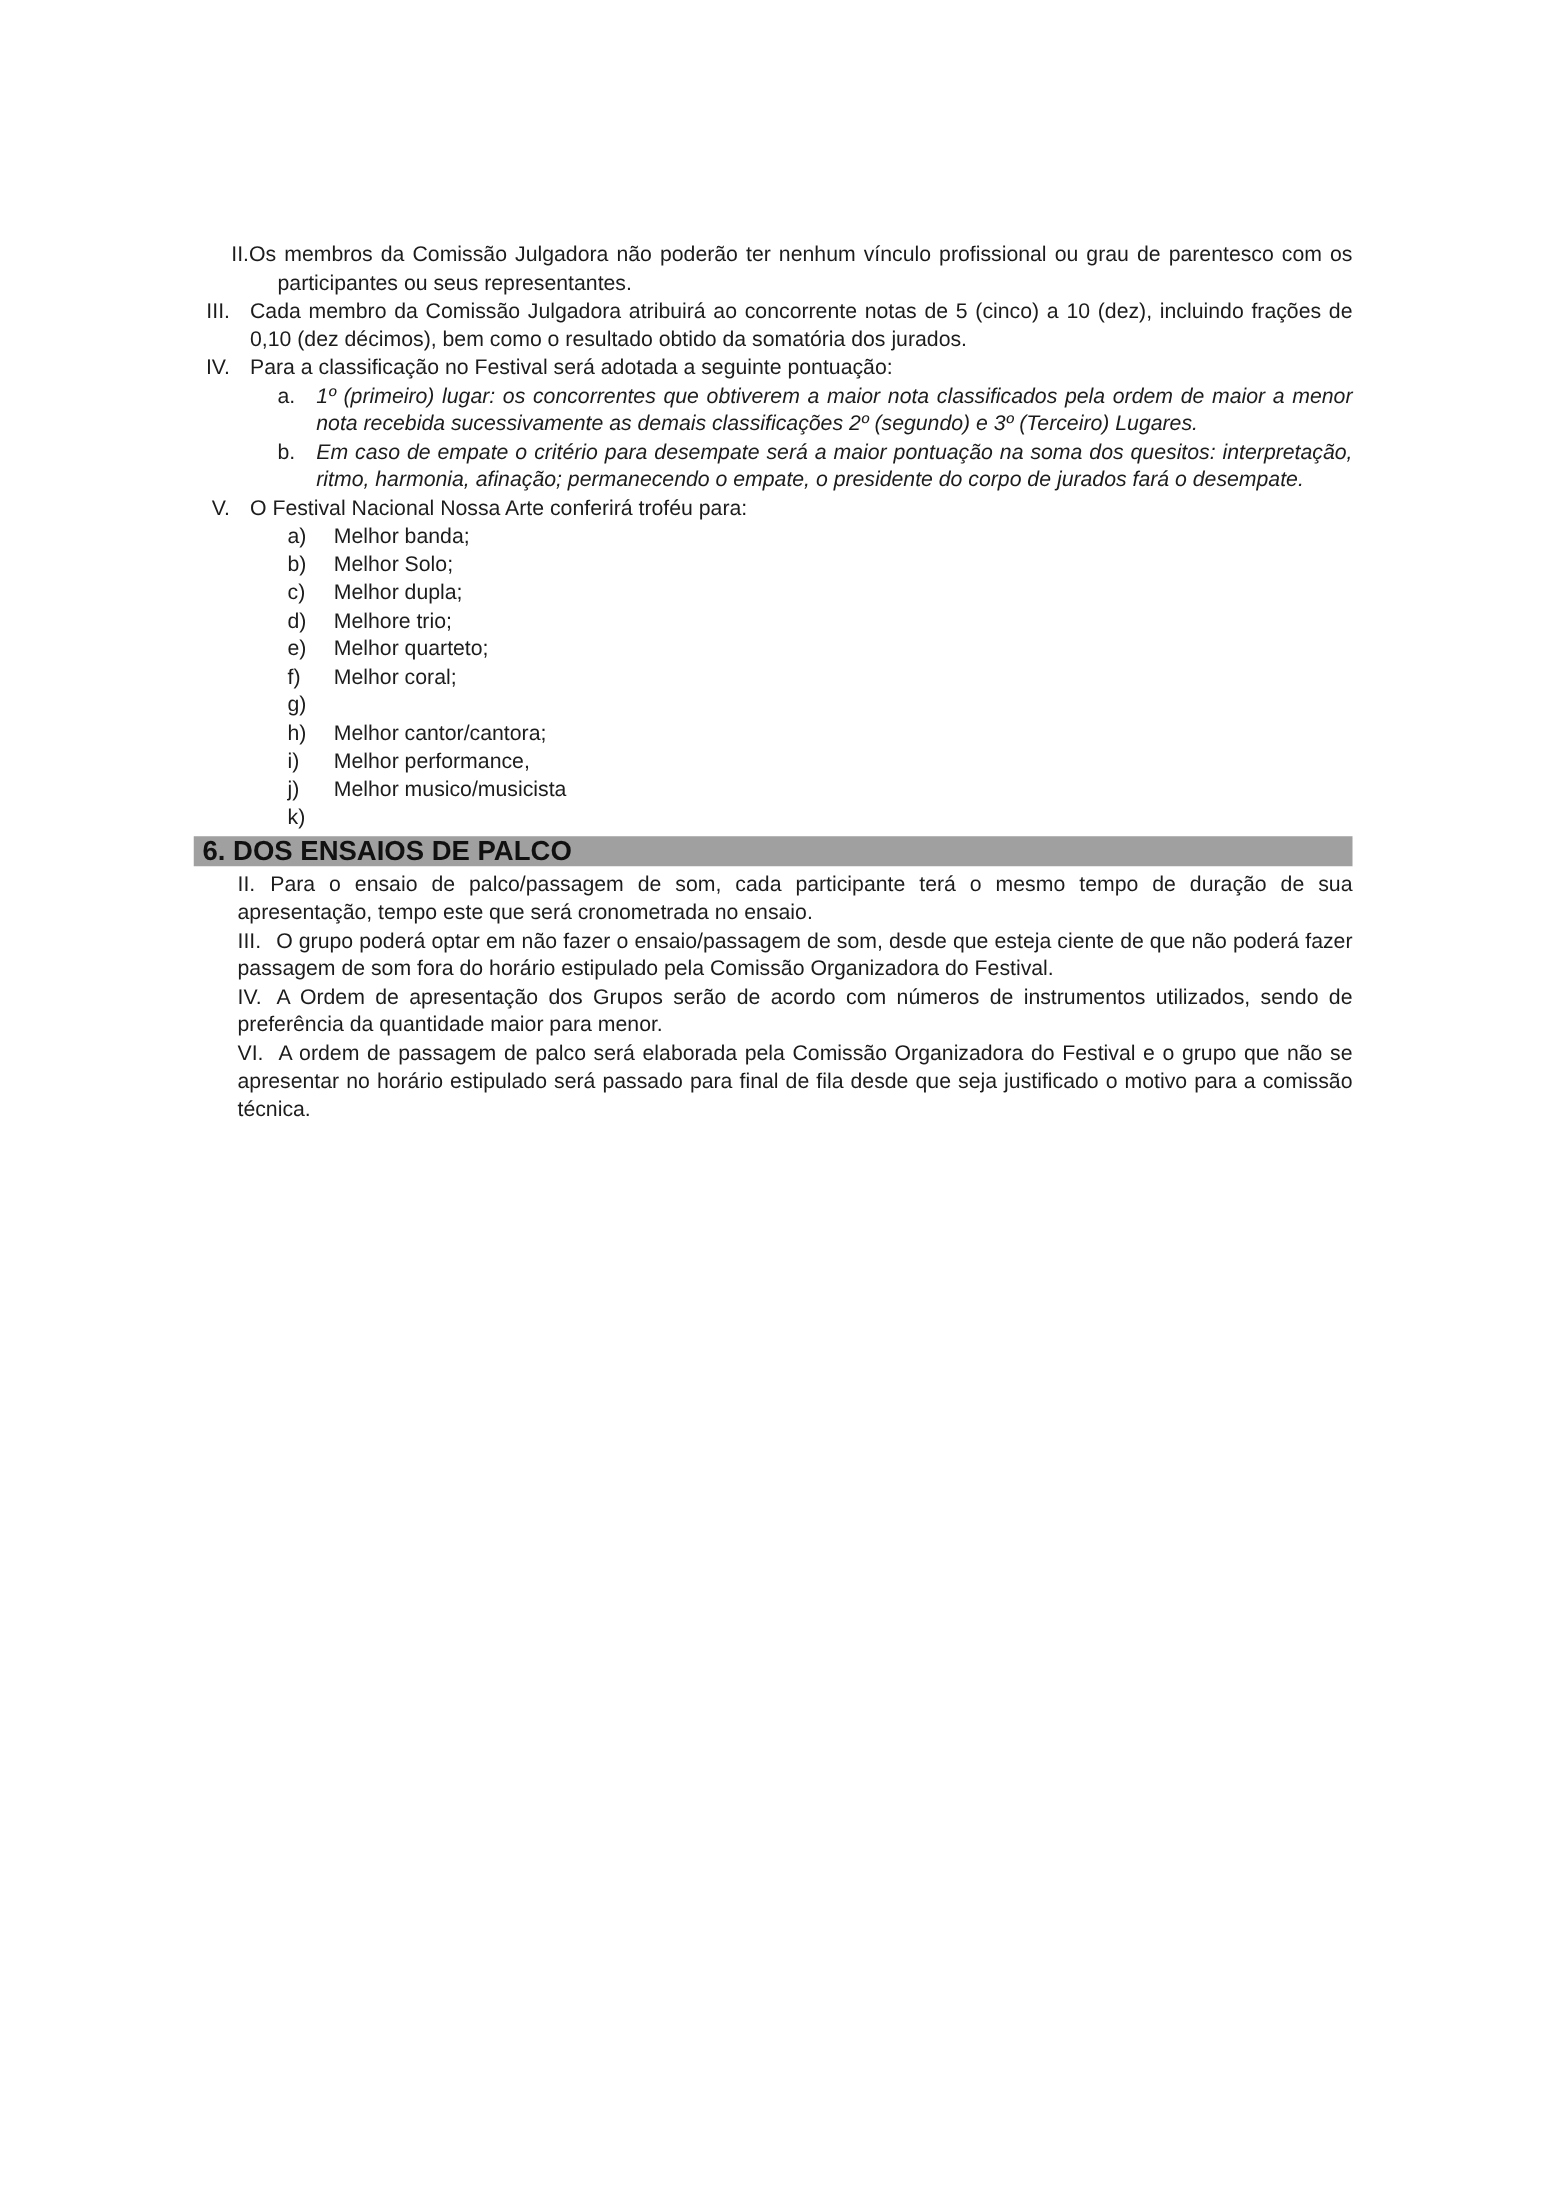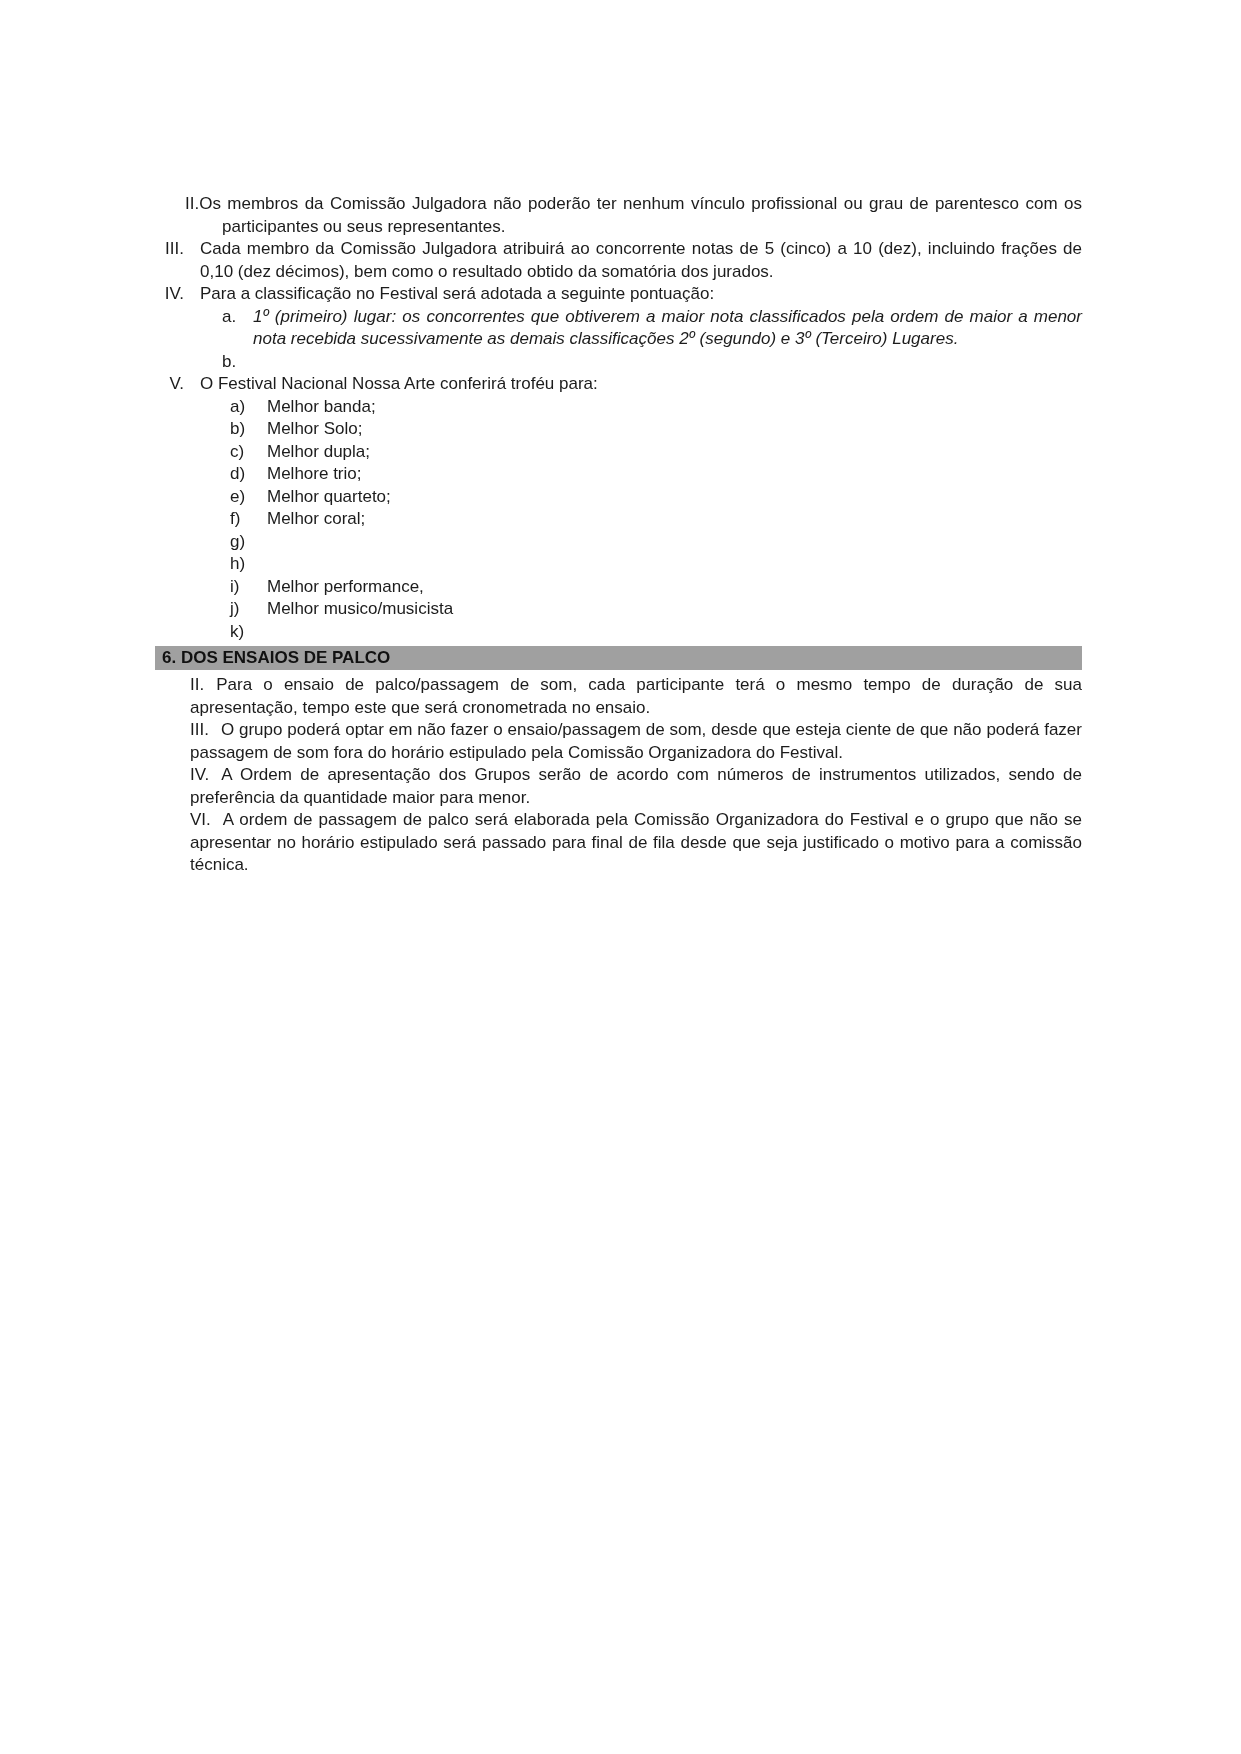--- a/index.html
+++ b/index.html
@@ -60,21 +60,21 @@
     box-sizing: border-box;
     padding-left: 75px;
   }
   .row-l .lt { flex: 1; }
 
   
   .bar {
     background: #a0a0a0;
     color: #111111;
     font-weight: bold;
-    font-size: 17px;
+    font-size: 22px;
     line-height: 22px;
     padding: 1px 0 1px 7px;
     margin: 3px 0 4px 0;
   }
 
   
   .p6 {
     margin-left: 35px;
     text-align: justify;
   }
@@ -98,20 +98,21 @@
       <span class="rt">Para a classificação no Festival será adotada a seguinte pontuação:</span>
     </div>
 
     <div class="row-ab">
       <span class="rn2">a.</span>
       <span class="rt2">1º (primeiro) lugar: os concorrentes que obtiverem a maior nota classificados pela ordem de maior a menor nota recebida sucessivamente as demais classificações 2º (segundo) e 3º (Terceiro) Lugares.</span>
     </div>
 
     <div class="row-ab">
       <span class="rn2">b.</span>
+      <span class="rt2">Em caso de empate o critério para desempate será a maior pontuação na soma dos quesitos:  interpretação, ritmo, harmonia, afinação; permanecendo o empate, o presidente do corpo de jurados fará o desempate.</span>
     </div>
 
     <div class="row-r">
       <span class="rn">V.</span>
       <span class="rt">O Festival Nacional Nossa Arte conferirá troféu para:</span>
     </div>
 
     <div class="row-l">
       <span class="ln">a)</span>
       <span class="lt">Melhor banda;</span>
@@ -134,20 +135,21 @@
     </div>
     <div class="row-l">
       <span class="ln">f)</span>
       <span class="lt">Melhor coral;</span>
     </div>
     <div class="row-l">
       <span class="ln">g)</span>
     </div>
     <div class="row-l">
       <span class="ln">h)</span>
+      <span class="lt">Melhor cantor/cantora;</span>
     </div>
     <div class="row-l">
       <span class="ln">i)</span>
       <span class="lt">Melhor performance,</span>
     </div>
     <div class="row-l">
       <span class="ln">j)</span>
       <span class="lt">Melhor musico/musicista</span>
     </div>
     <div class="row-l">

